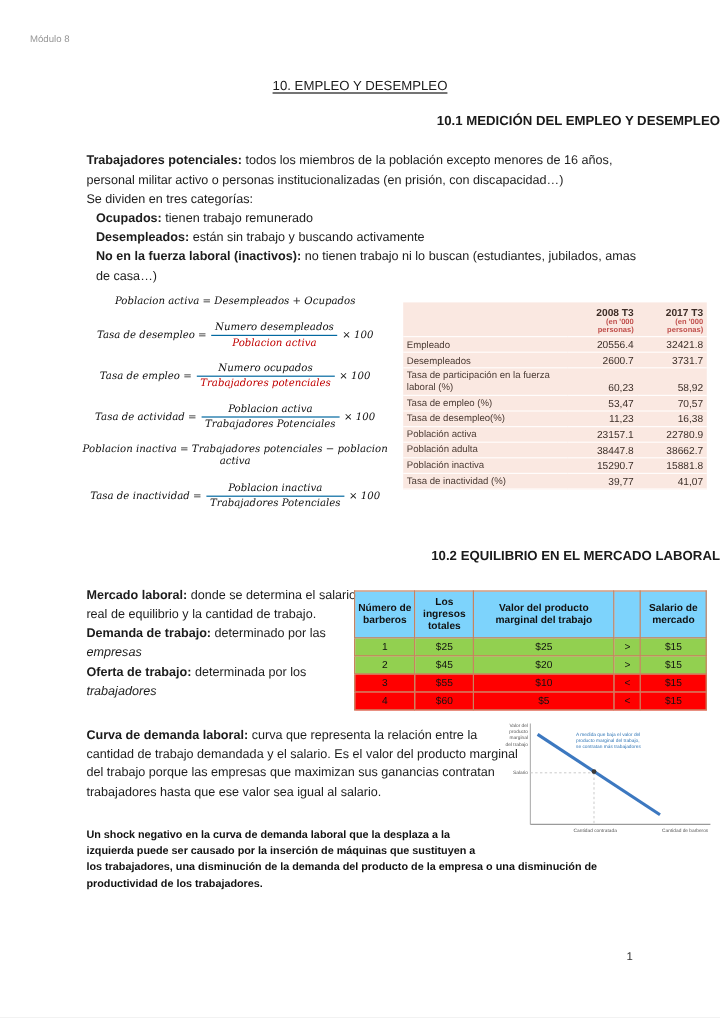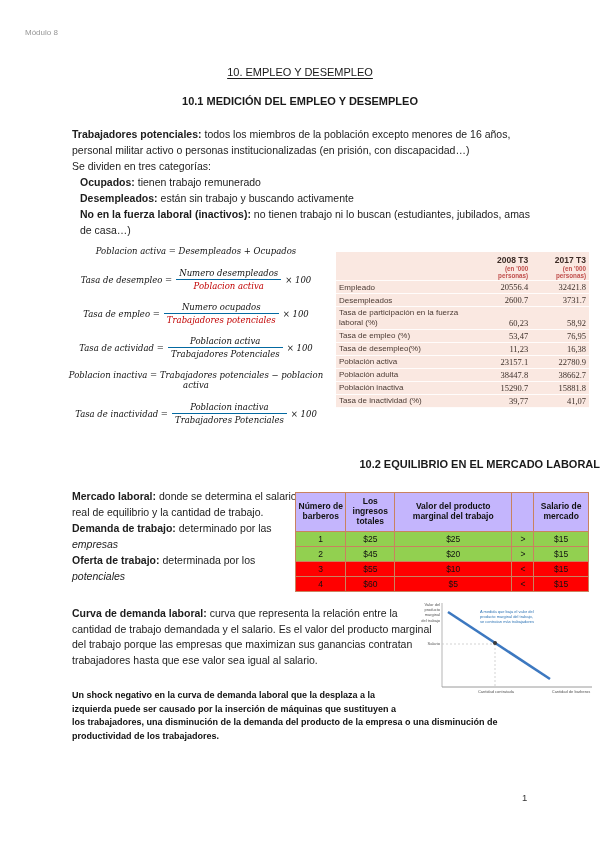--- a/index.html
+++ b/index.html
@@ -3,49 +3,49 @@
 <meta charset="utf-8">
 <style>
   html,body{margin:0;padding:0;background:#e9e9e9;}
   .page{
     position:relative;width:600px;height:848px;margin:0 auto;background:#ffffff;
     font-family:"Liberation Sans","DejaVu Sans",sans-serif;color:#1a1a1a;overflow:hidden;
   }
   .module{position:absolute;left:25px;top:28px;font-size:8px;color:#969696;}
   .h1{position:absolute;left:0;top:66px;width:600px;text-align:center;font-size:11px;font-weight:normal;}
   .h1 .u{text-decoration:underline;text-underline-offset:2px;}
-  .h2{position:absolute;left:0;top:95px;width:600px;text-align:center;font-size:11px;font-weight:bold;}
+  .h2{position:absolute;left:0;top:95px;width:600px;text-align:right;font-size:11px;font-weight:bold;}
   .body-text{font-size:10.5px;line-height:16px;color:#1c1c1c;}
   .b{font-weight:bold;}
   .i{font-style:italic;}
   .intro{position:absolute;left:72px;top:126px;width:458px;}
   .cats{margin-left:8px;}
   
   .formulas{position:absolute;left:58px;top:246px;width:276px;font-family:"DejaVu Serif","Liberation Serif",serif;font-style:italic;font-size:8.5px;color:#111;}
   .formula{text-align:center;margin-bottom:12px;}
   .frac-row{display:flex;justify-content:center;align-items:center;margin-bottom:11px;}
   .frac{display:inline-flex;flex-direction:column;text-align:center;margin:0 4px;}
   .frac .num{border-bottom:1px solid #0369a1;padding:0 3px 1px 3px;}
   .frac .den{padding:1px 3px 0 3px;}
   .red{color:#C00000;}
   
   .stats{position:absolute;left:336px;top:252px;width:253px;border-collapse:collapse;background:#FAE8E1;font-size:8px;color:#4a3a33;}
   .stats td,.stats th{padding:1px 3px;vertical-align:bottom;border-bottom:1px solid rgba(255,255,255,0.85);}
   .stats th{text-align:right;vertical-align:top;padding-top:3px;}
   .stats .ht{font-size:8.5px;font-weight:bold;color:#3d2c26;}
   .stats .hs{font-size:6.3px;font-weight:bold;color:#C0504D;line-height:1.15;white-space:normal;}
   .stats .lbl{text-align:left;width:143px;line-height:1.2;}
-  .stats .val{text-align:right;width:55px;font-size:8.5px;color:#3c2f29;font-family:Liberation Serif, serif;}
+  .stats .val{text-align:right;width:55px;font-size:8.5px;color:#3c2f29;}
   
   .h2b{position:absolute;left:0;top:458px;width:600px;text-align:right;font-size:11px;font-weight:bold;}
   .defs{position:absolute;left:72px;top:488px;width:230px;}
   
   .barber{position:absolute;left:295px;top:492px;width:294px;border-collapse:collapse;font-size:8.5px;color:#111;}
   .barber td,.barber th{border:1px solid #C9825F;text-align:center;vertical-align:middle;padding:1px 2px;}
-  .barber th{font-weight:bold;line-height:1.15;height:36px;background:#c4b5fd;}
+  .barber th{font-weight:bold;line-height:1.15;height:36px;background:#7dd3fc;}
   .barber td{height:12px;}
   .barber tr.green td{background:#92D050;}
   .barber tr.red-row td{background:#FF0000;}
   .col-n{width:47px;}.col-ing{width:45px;}.col-vpm{width:125px;}.col-cmp{width:19px;}.col-sal{width:52px;}
   
   .curve-def{position:absolute;left:72px;top:606px;width:360px;line-height:15.5px;}
   
   .chart{position:absolute;left:420px;top:597px;width:176px;height:106px;}
   .chart .tiny{position:absolute;font-size:4px;line-height:1.3;color:#555;}
   .chart .blue-note{color:#2E74B5;}
@@ -136,21 +136,21 @@
           <td class="val">3731.7</td>
         </tr>
       <tr>
           <td class="lbl">Tasa de participación en la fuerza laboral (%)</td>
           <td class="val">60,23</td>
           <td class="val">58,92</td>
         </tr>
       <tr>
           <td class="lbl">Tasa de empleo (%)</td>
           <td class="val">53,47</td>
-          <td class="val">76,95</td>
+          <td class="val">70,57</td>
         </tr>
       <tr>
           <td class="lbl">Tasa de desempleo(%)</td>
           <td class="val">11,23</td>
           <td class="val">16,38</td>
         </tr>
       <tr>
           <td class="lbl">Población activa</td>
           <td class="val">23157.1</td>
           <td class="val">22780.9</td>
@@ -171,21 +171,21 @@
           <td class="val">41,07</td>
         </tr>
     </tbody>
   </table>
 
   <div class="h2b">10.2 EQUILIBRIO EN EL MERCADO LABORAL</div>
 
   <div class="defs body-text">
     <div><span class="b">Mercado laboral:</span><span> donde se determina el salario real de equilibrio y la cantidad de trabajo.</span></div>
     <div><span class="b">Demanda de trabajo:</span><span> determinado por las </span><span class="i">empresas</span></div>
-    <div><span class="b">Oferta de trabajo:</span><span> determinada por los </span><span class="i">potenciales</span></div>
+    <div><span class="b">Oferta de trabajo:</span><span> determinada por los </span><span class="i">trabajadores</span></div>
   </div>
 
   <table class="barber">
     <thead>
       <tr>
         <th class="col-n">Número de barberos</th>
         <th class="col-ing">Los ingresos totales</th>
         <th class="col-vpm">Valor del producto marginal del trabajo</th>
         <th class="col-cmp"></th>
         <th class="col-sal">Salario de mercado</th>

